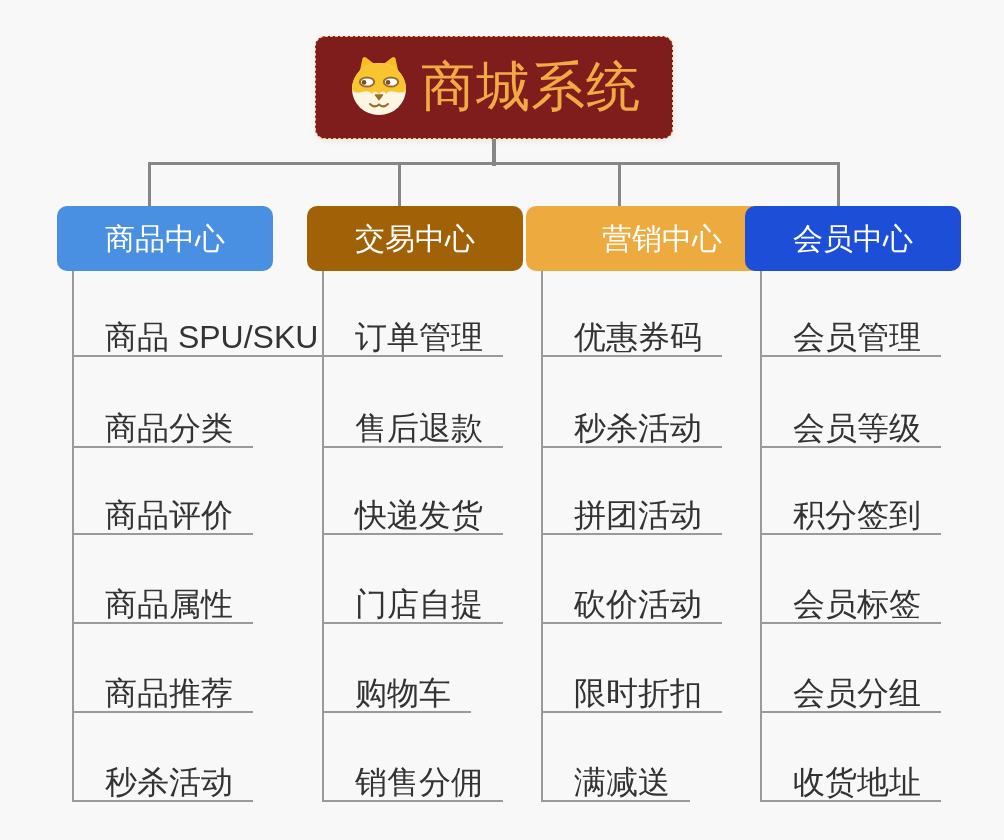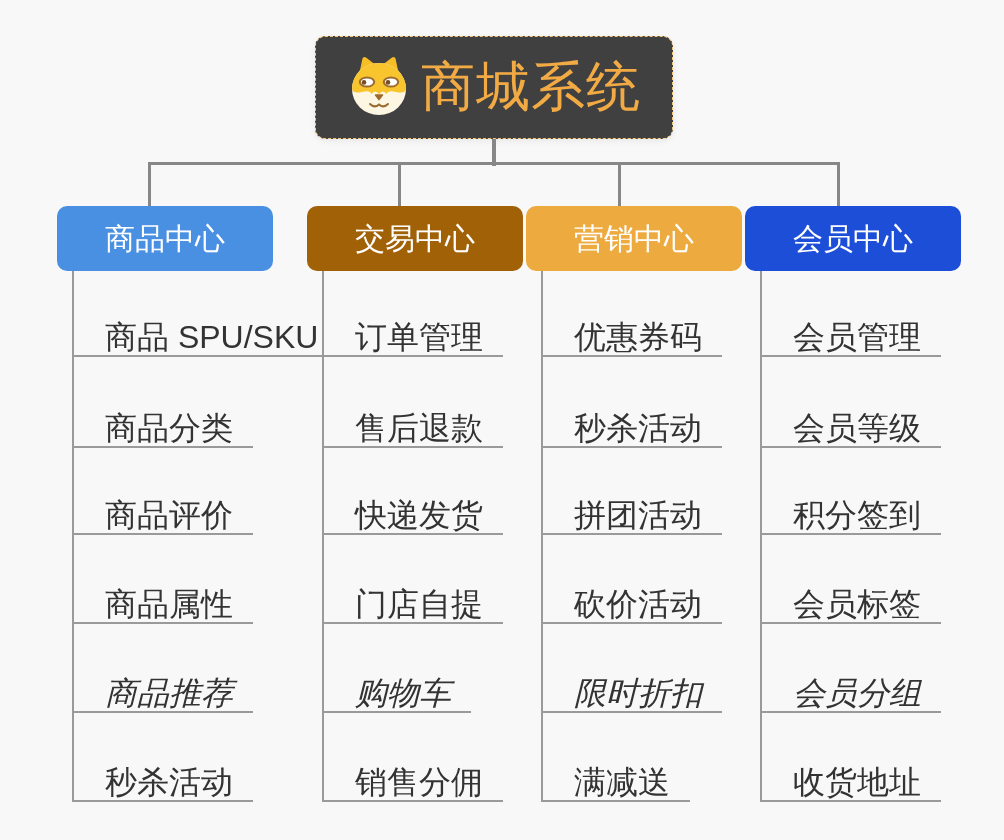--- a/index.html
+++ b/index.html
@@ -7,21 +7,21 @@
     width:1004px;height:840px;
     background:#f8f8f8;
     font-family:"Liberation Sans","DejaVu Sans",sans-serif;
     position:relative;overflow:hidden;
   }
   .canvas{position:absolute;inset:0;}
 
   
   .root-node{
     position:absolute;left:315px;top:36px;width:358px;height:103px;
-    background:#404040;border:1px dashed #f5c678;border-radius:10px;
+    background:#7f1d1d;border:1px dashed #f5c678;border-radius:10px;
     box-shadow:0 2px 6px rgba(0,0,0,0.07);
     display:flex;align-items:center;justify-content:center;gap:10px;
     box-sizing:border-box;
   }
   .root-title{
     font-size:54px;letter-spacing:1px;white-space:nowrap;
   }
 
   
   .line{position:absolute;background:#878787;}
@@ -34,21 +34,21 @@
   .drop-3{left:837px;}
 
   
   .branch-box{
     position:absolute;top:206px;width:216px;height:65px;
     border-radius:10px;color:#ffffff;font-size:30px;
     text-align:center;line-height:65px;white-space:nowrap;
   }
   .bx0{left:57px;}
   .bx1{left:307px;}
-  .bx2{left:526px;}
+  .bx2{left:526px;padding-left:28px;}
   .bx3{left:745px;}
 
   
   .trunk{position:absolute;top:271px;width:2px;height:531px;background:#9a9a9a;}
   .c0{left:72px;}
   .c1{left:322px;}
   .c2{left:541px;}
   .c3{left:760px;}
 
   
@@ -56,21 +56,21 @@
     position:absolute;white-space:nowrap;
     font-size:32px;color:#333333;
     height:36px;line-height:36px;
     padding:0 20px 0 33px;
     border-bottom:2px solid #9a9a9a;
   }
   .r0{top:319px;}
   .r1{top:410px;}
   .r2{top:497px;}
   .r3{top:586px;}
-  .r4{top:675px;font-style:italic;}
+  .r4{top:675px;}
   .r5{top:764px;}
 
   .dog-icon{flex:0 0 auto;}
 </style>
 </head>
 <body>
 
 <div class="canvas">
 
   <div class="root-node">

